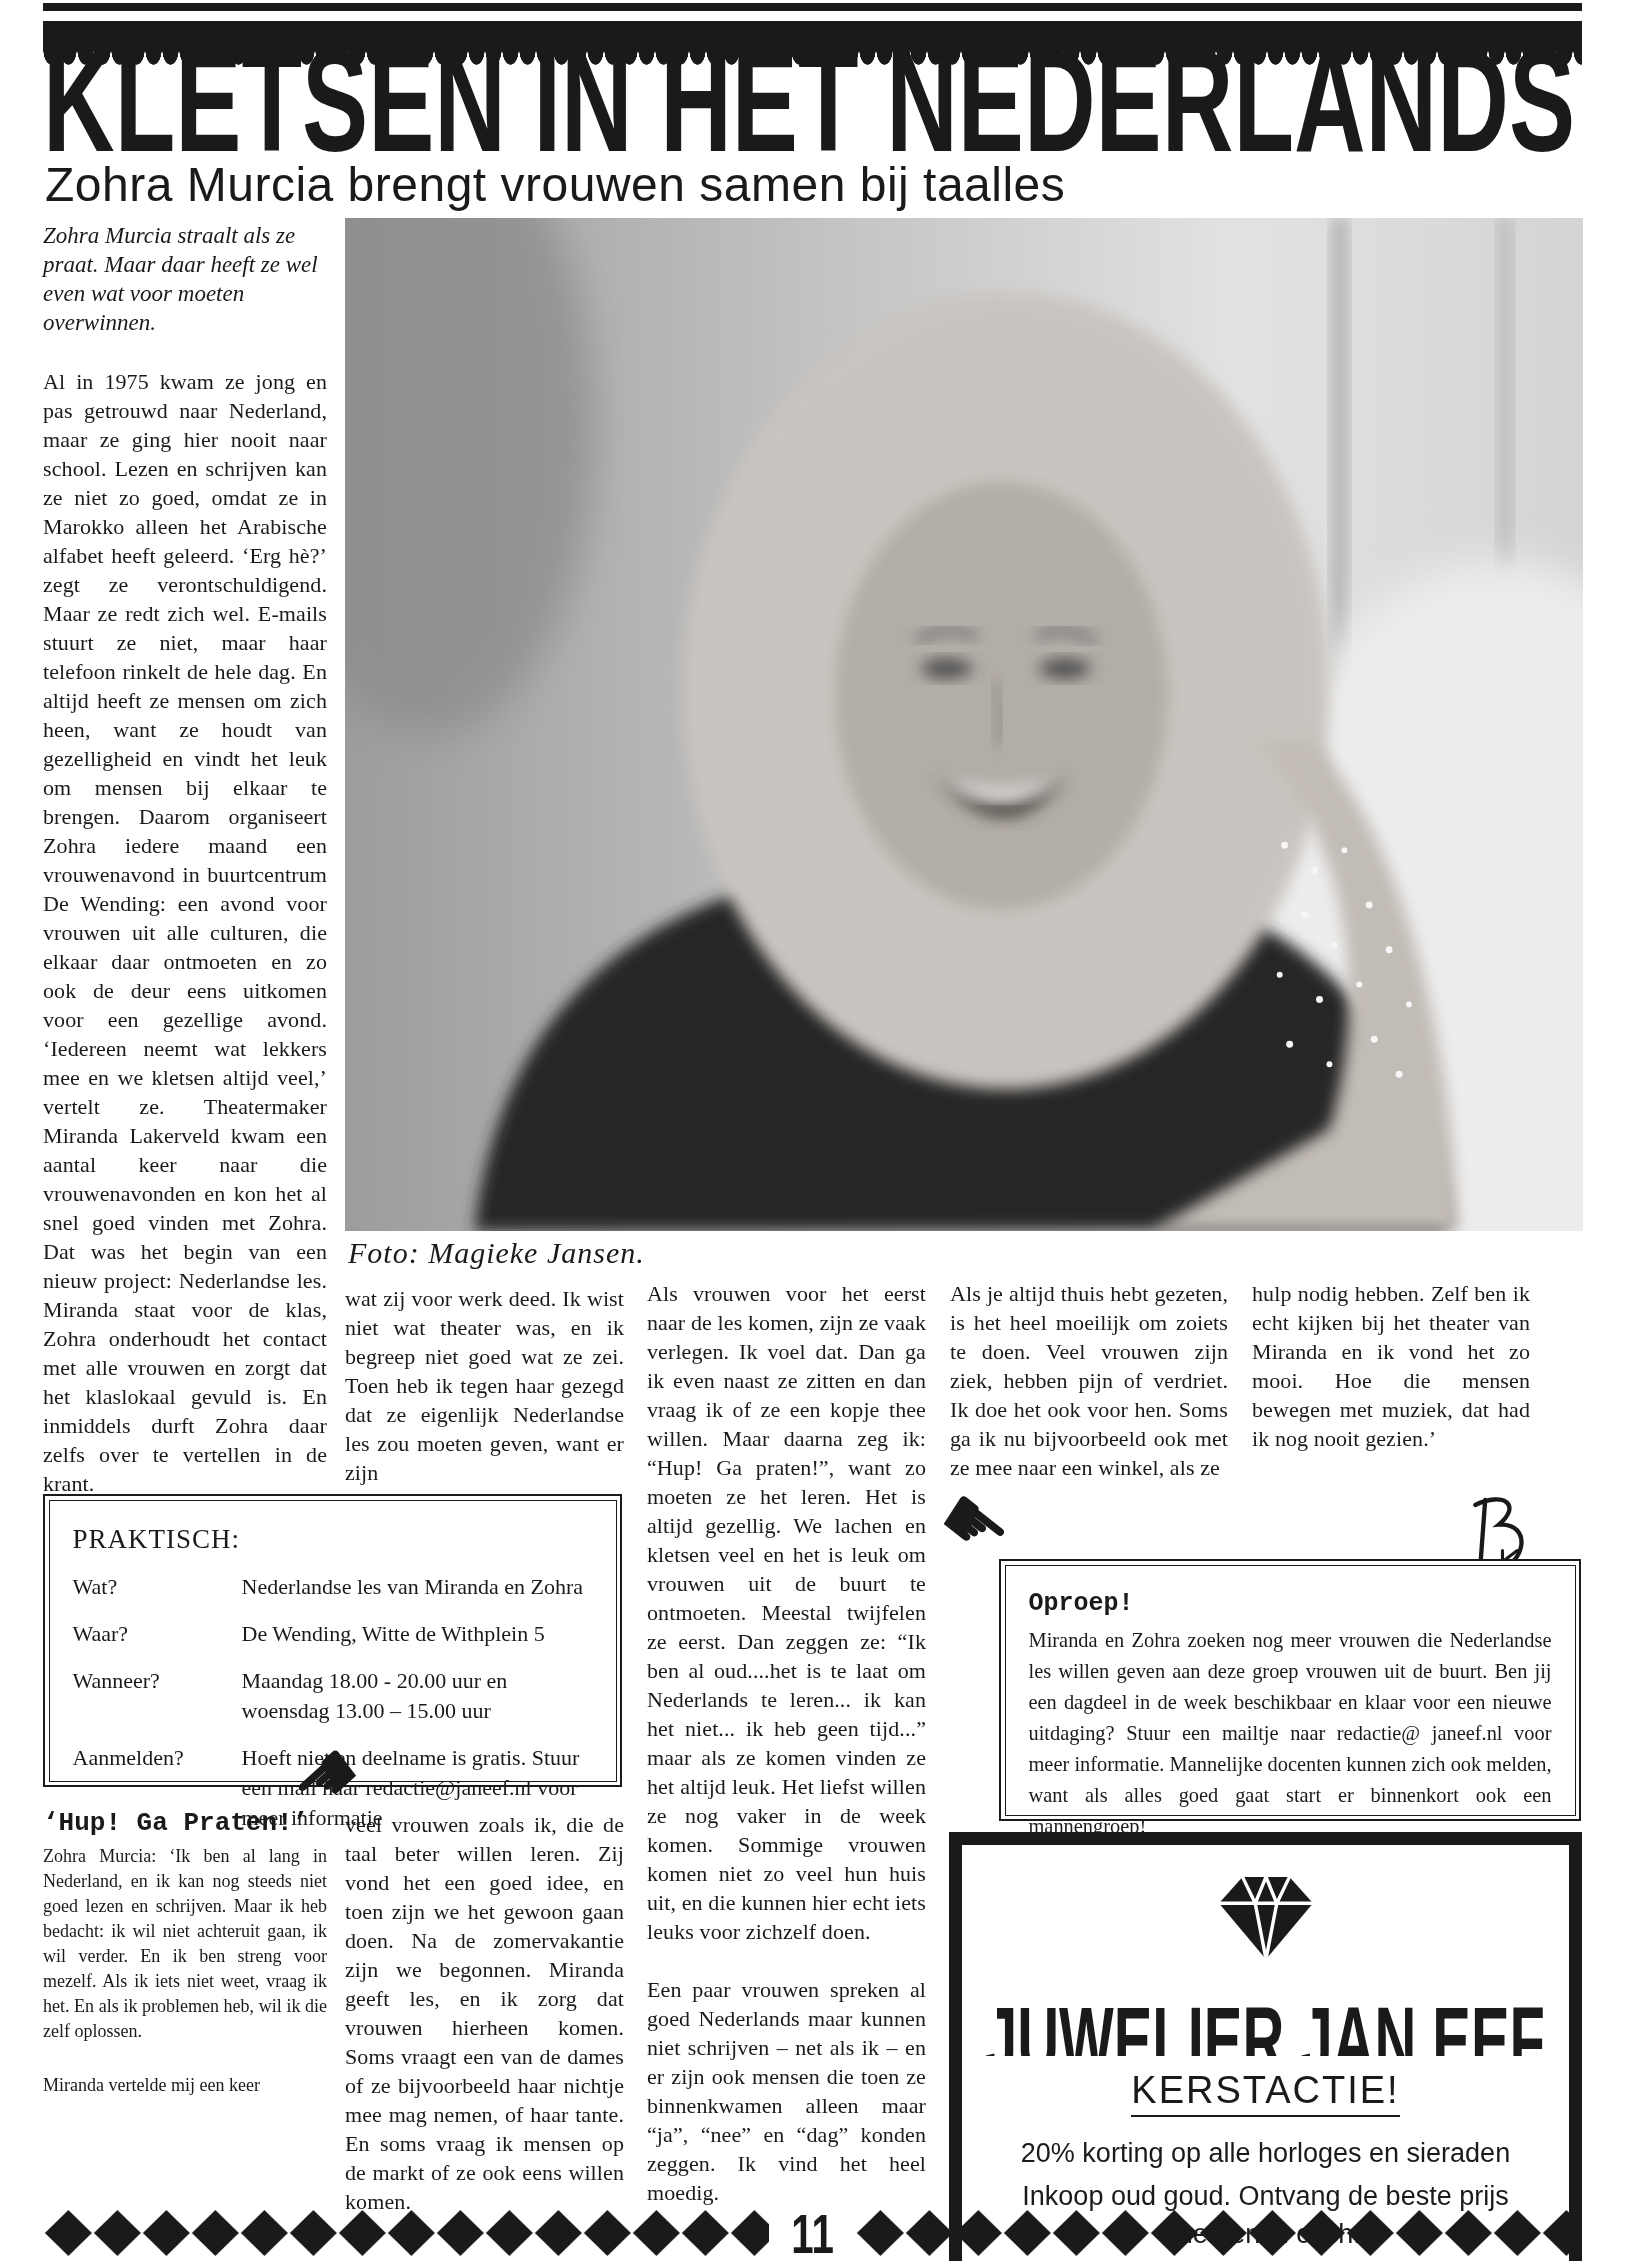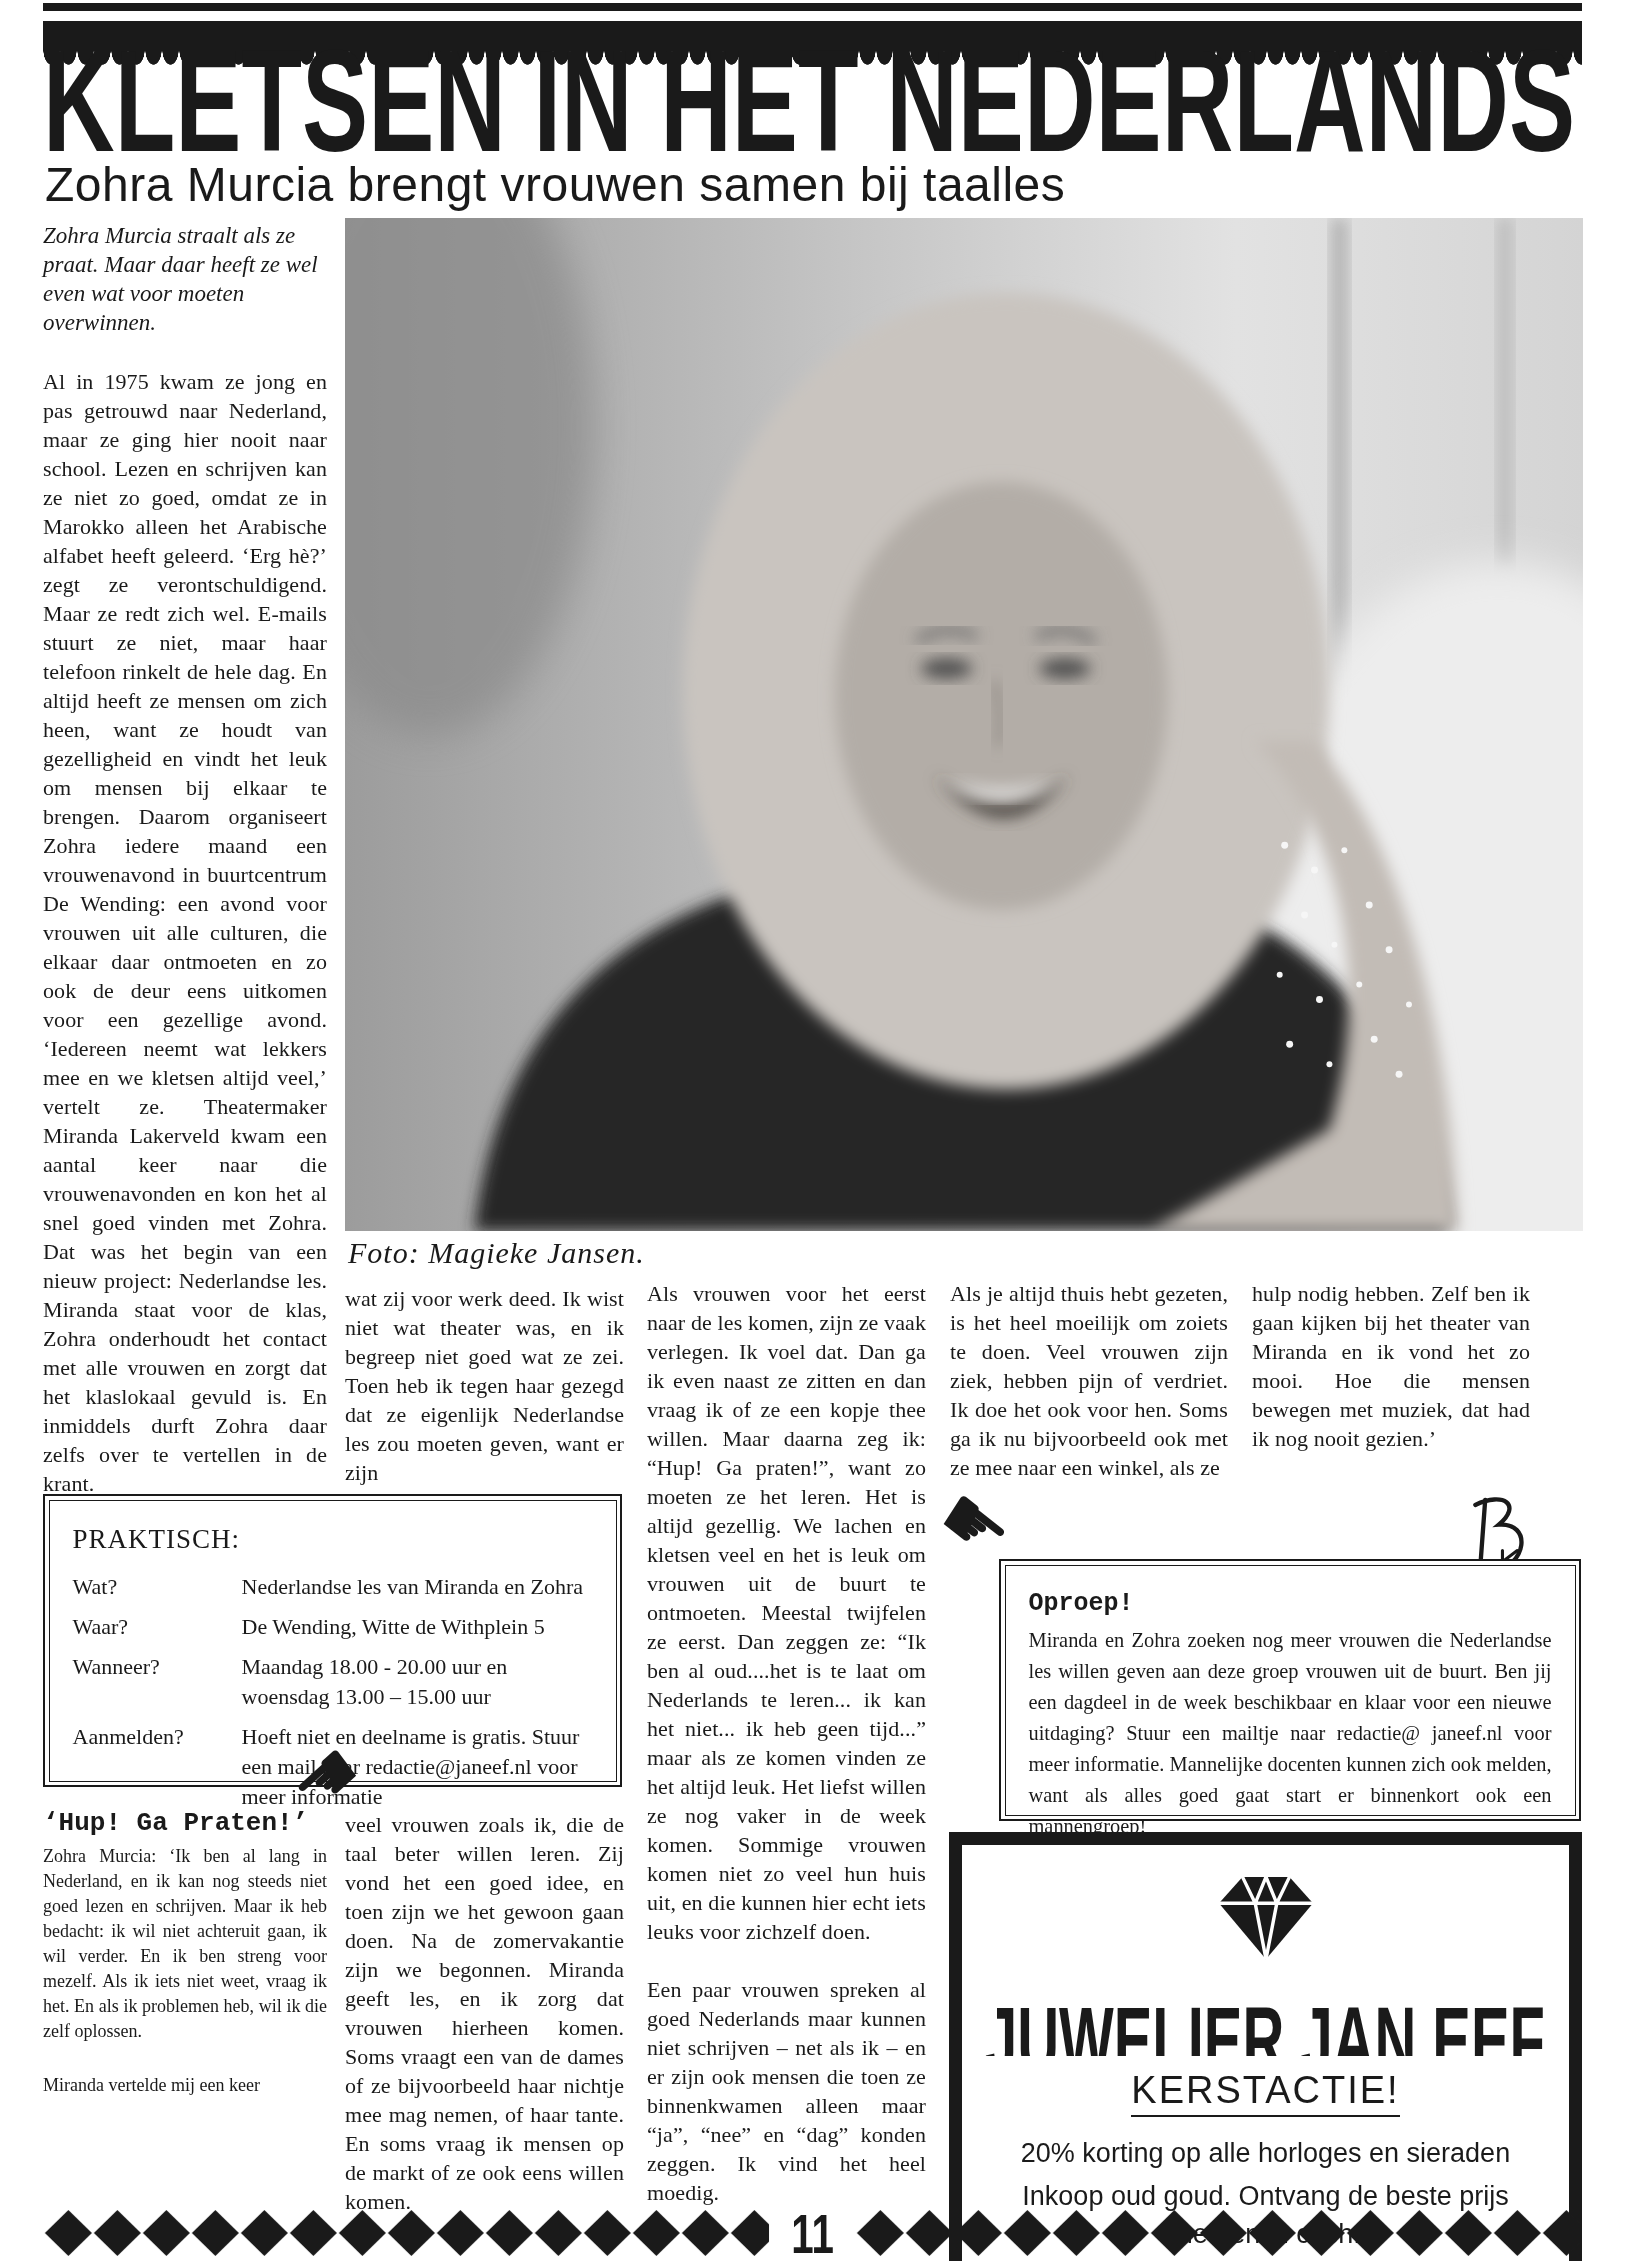--- a/index.html
+++ b/index.html
@@ -34,21 +34,21 @@
   .sans-head{ font-family:Liberation Mono, monospace; font-weight:bold; font-size:26px; letter-spacing:0; }
   .hup{ position:absolute; left:43px; top:1808px; width:284px; }
   .hup .coltext-inner{ font-size:18px; line-height:25px; text-align:justify; margin-top:6px; }
   .hup .coltext-inner p + p{ margin-top:29px; }
 
   
   .dbox{ position:absolute; border:2.5px solid var(--ink); padding:3.5px; background:var(--paper); }
   .dbox-inner{ border:1.5px solid var(--ink); width:100%; height:100%; padding:23px 23px; }
   .praktisch{ left:43px; top:1494px; width:579px; height:293px; }
   .praktisch-title{ font-size:27px; letter-spacing:1px; margin-bottom:17px; }
-  .praktisch-grid{ display:grid; grid-template-columns:169px 1fr; row-gap:10px; font-size:22px; line-height:30px; }
+  .praktisch-grid{ display:grid; grid-template-columns:169px 1fr; row-gap:17px; font-size:22px; line-height:30px; }
   .oproep{ left:999px; top:1559px; width:582px; height:262px; }
   .oproep-head{ font-size:25px; margin-bottom:7px; }
   .oproep-body{ font-size:20.4px; line-height:31px; text-align:justify; }
 
   
   .hand{ position:absolute; font-family:"DejaVu Sans", sans-serif; color:var(--ink); z-index:6; line-height:1; }
   .hand-1{ left:293px; top:1742px; font-size:74px; transform:rotate(-42deg); }
   .hand-2{ left:940px; top:1487px; font-size:77px; transform:rotate(38deg); }
 
   
@@ -149,21 +149,21 @@
   <div class="coltext" style="left:647px; top:1279px; width:279px;">
     <p>Als vrouwen voor het eerst naar de les komen, zijn ze vaak verlegen. Ik voel dat. Dan ga ik even naast ze zitten en dan vraag ik of ze een kopje thee willen. Maar daarna zeg ik: “Hup! Ga praten!”, want zo moeten ze het leren. Het is altijd gezellig. We lachen en kletsen veel en het is leuk om vrouwen uit de buurt te ontmoeten. Meestal twijfelen ze eerst. Dan zeggen ze: “Ik ben al oud....het is te laat om Nederlands te leren... ik kan het niet... ik heb geen tijd...” maar als ze komen vinden ze het altijd leuk. Het liefst willen ze nog vaker in de week komen. Sommige vrouwen komen niet zo veel hun huis uit, en die kunnen hier echt iets leuks voor zichzelf doen.</p>
     <p>Een paar vrouwen spreken al goed Nederlands maar kunnen niet schrijven – net als ik – en er zijn ook mensen die toen ze binnenkwamen alleen maar “ja”, “nee” en “dag” konden zeggen. Ik vind het heel moedig.</p>
   </div>
 
   <div class="coltext" style="left:950px; top:1279px; width:278px;">
     <p>Als je altijd thuis hebt gezeten, is het heel moeilijk om zoiets te doen. Veel vrouwen zijn ziek, hebben pijn of verdriet. Ik doe het ook voor hen. Soms ga ik nu bijvoorbeeld ook met ze mee naar een winkel, als ze</p>
   </div>
 
   <div class="coltext" style="left:1252px; top:1279px; width:278px;">
-    <p>hulp nodig hebben. Zelf ben ik gaan kijken bij het theater van Miranda en ik vond het zo mooi. Hoe die mensen bewegen met muziek, dat had ik nog nooit gezien.’</p>
+    <p>hulp nodig hebben. Zelf ben ik echt kijken bij het theater van Miranda en ik vond het zo mooi. Hoe die mensen bewegen met muziek, dat had ik nog nooit gezien.’</p>
   </div>
 
   <svg class="signature" width="74" height="94" viewBox="0 0 120 152">
     <g fill="none" stroke="#1a1a1a" stroke-linecap="round">
       <path d="M36,16 L27,138" stroke-width="7"></path>
       <path d="M20,24 C66,2 96,24 58,56 C112,52 106,122 44,136 C30,139 21,131 24,119" stroke-width="7"></path>
       <path d="M64,98 v38 M64,116 l24,-18 M66,118 l26,22" stroke-width="5"></path>
     </g>
   </svg>
 

